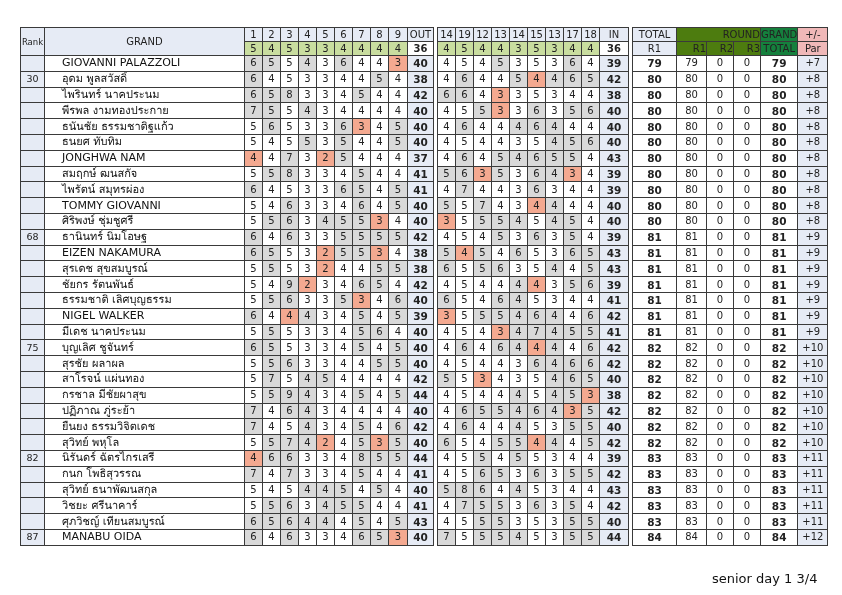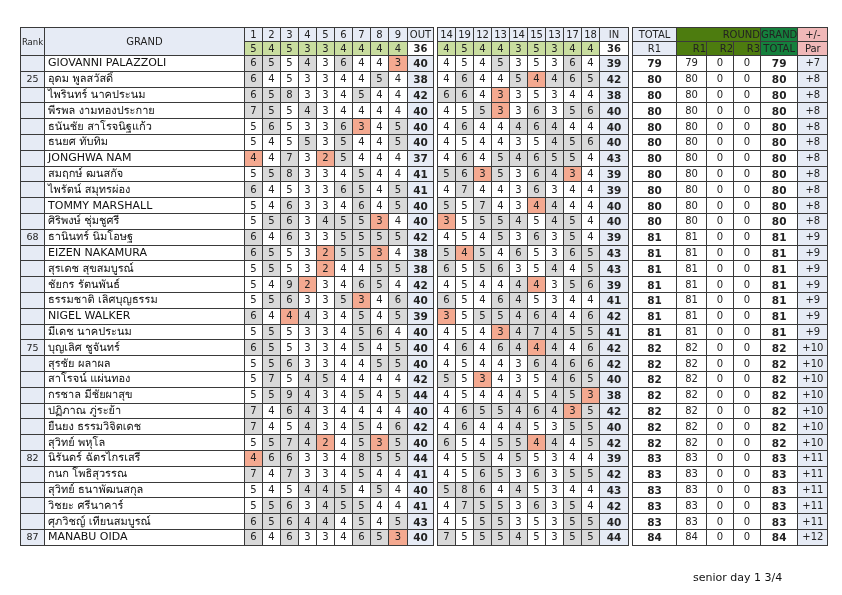--- a/index.html
+++ b/index.html
@@ -3,35 +3,35 @@
 <meta charset="utf-8">
 <style>
   html,body{margin:0;padding:0;background:#fff;}
   body{width:842px;height:595px;position:relative;overflow:hidden;font-family:"DejaVu Sans",sans-serif;}
   table{border-collapse:collapse;position:absolute;left:20px;top:27px;table-layout:fixed;}
   td{border:1px solid #3a3a3a;padding:0;text-align:center;font-size:10px;height:14.8px;line-height:14px;color:#222;overflow:hidden;white-space:nowrap;}
   .hdr td{height:13px;line-height:12px;font-size:10px;}
   .hdr .num{background:#e6ebf5;}
   .hdr .par{background:#c9dd9f;}
   .rank{background:#e6ebf5;font-size:9.5px;}
-  .name{text-align:left;padding-left:3px;font-size:11px;color:#111;}
+  .name{text-align:left;padding-left:17px;font-size:11px;color:#111;}
   .namehdr{font-size:10.5px;}
   .sum{background:#e6ebf5;font-weight:bold;font-size:10.5px;}
   .gap{border:none;width:3px;background:#fff;}
   .bogey{background:#d9d9d9;}
   .birdie{background:#f4a990;}
   .par0{background:#fff;}
   .tot{font-weight:bold;font-size:10.5px;}
   .rd{font-size:10px;}
   .round-hdr{background:#4d7c0f;text-align:right;}
   .grand-hdr{background:#15803d;font-size:7.5px;}
   .pm-hdr{background:#f0b8b8;}
   .pm{background:#e6ebf5;font-size:10px;}
   .total-hdr{background:#e6ebf5;}
-  .footer{position:absolute;left:693px;top:571px;font-size:11px;color:#111;}
+  .footer{position:absolute;left:712px;top:571px;font-size:13px;color:#111;}
 </style>
 </head>
 <body>
 
 <table>
   <colgroup>
     <col style="width:24px">
       <col style="width:200px">
     <col style="width:18px">
       <col style="width:18px">
@@ -145,21 +145,21 @@
         <td class="par0">4</td>
         <td class="sum">39</td>
         <td class="tot">79</td>
         <td class="rd">79</td>
         <td class="rd">0</td>
         <td class="rd">0</td>
         <td class="tot">79</td>
         <td class="pm">+7</td>
       </tr>
       <tr>
-        <td class="rank">25</td>
+        <td class="rank">30</td>
         <td class="name">อุดม พูลสวัสดิ์</td>
         <td class="bogey">6</td>
         <td class="par0">4</td>
         <td class="par0">5</td>
         <td class="par0">3</td>
         <td class="par0">3</td>
         <td class="par0">4</td>
         <td class="par0">4</td>
         <td class="bogey">5</td>
         <td class="par0">4</td>
@@ -236,21 +236,21 @@
         <td class="sum">40</td>
         <td class="tot">80</td>
         <td class="rd">80</td>
         <td class="rd">0</td>
         <td class="rd">0</td>
         <td class="tot">80</td>
         <td class="pm">+8</td>
       </tr>
       <tr>
         <td class="rank"></td>
-        <td class="name">ธนันชัย สาโรจนิฐแก้ว</td>
+        <td class="name">ธนันชัย ธรรมชาติฐแก้ว</td>
         <td class="par0">5</td>
         <td class="bogey">6</td>
         <td class="par0">5</td>
         <td class="par0">3</td>
         <td class="par0">3</td>
         <td class="bogey">6</td>
         <td class="birdie">3</td>
         <td class="par0">4</td>
         <td class="bogey">5</td>
         <td class="sum">40</td>
@@ -386,21 +386,21 @@
         <td class="sum">39</td>
         <td class="tot">80</td>
         <td class="rd">80</td>
         <td class="rd">0</td>
         <td class="rd">0</td>
         <td class="tot">80</td>
         <td class="pm">+8</td>
       </tr>
       <tr>
         <td class="rank"></td>
-        <td class="name">TOMMY MARSHALL</td>
+        <td class="name">TOMMY GIOVANNI</td>
         <td class="par0">5</td>
         <td class="par0">4</td>
         <td class="bogey">6</td>
         <td class="par0">3</td>
         <td class="par0">3</td>
         <td class="par0">4</td>
         <td class="bogey">6</td>
         <td class="par0">4</td>
         <td class="bogey">5</td>
         <td class="sum">40</td>

